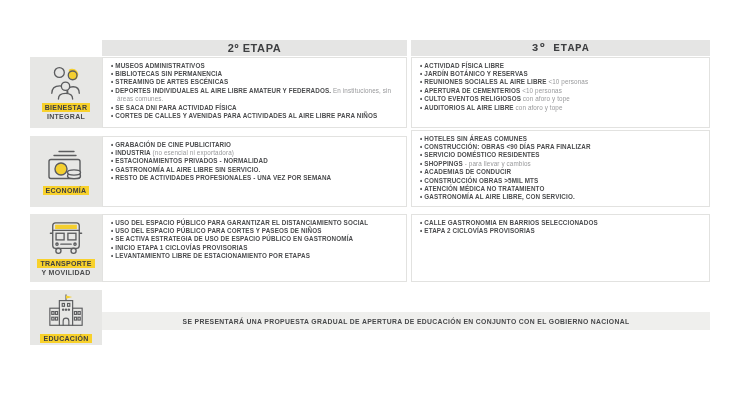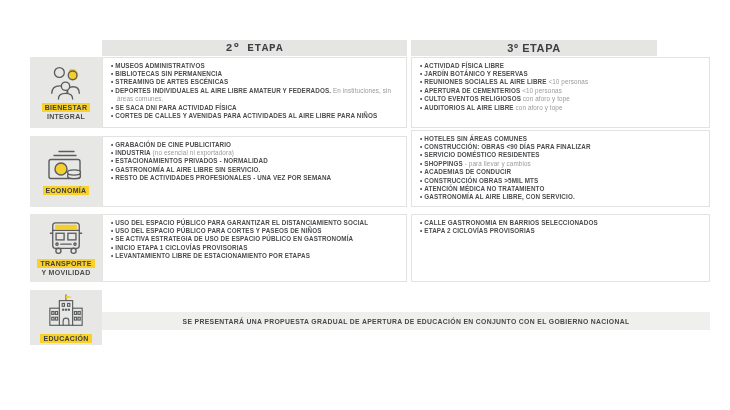--- a/index.html
+++ b/index.html
@@ -29,22 +29,22 @@
   .b-note{font-weight:normal;color:#98999b;}
 
   
   .banner{background:#efefed;color:#47484a;font-weight:bold;font-size:6.8px;
           letter-spacing:.35px;display:flex;align-items:center;
           justify-content:center;text-align:center;}
 </style>
 </head>
 <body>
 
-<div class="abs hdr" style="left:102px;top:40px;width:305px;height:16px;font-family:Liberation Mono, monospace;">2º ETAPA</div>
-<div class="abs hdr" style="left:411px;top:40px;width:246px;height:16px;">3º ETAPA</div>
+<div class="abs hdr" style="left:102px;top:40px;width:305px;height:16px;">2º ETAPA</div>
+<div class="abs hdr" style="left:411px;top:40px;width:299px;height:16px;font-family:Liberation Mono, monospace;">3º ETAPA</div>
 
 <div class="abs cat" style="left:30px;top:57px;width:72px;height:71px;">
   <svg width="44" height="36" viewBox="0 0 44 38">
     <g fill="none" stroke="#5b5c5e" stroke-width="1.4" stroke-linecap="round">
       <path d="M25 6 a6.5 6.5 0 0 1 10 5 l-1.5 4.5 a5 5 0 0 1-8.5-3 z" fill="#f4cf2f" stroke="none"></path>
       <circle cx="29" cy="12" r="4.6"></circle>
       <circle cx="15" cy="9" r="5.2"></circle>
       <path d="M7 31 q0-8 8.5-8 q8.5 0 8.5 8"></path>
       <path d="M23 31 q0-7 6.5-7 q6.5 0 6.5 7"></path>
       <circle cx="21.5" cy="23.5" r="4.4" fill="#e7e7e5"></circle>

